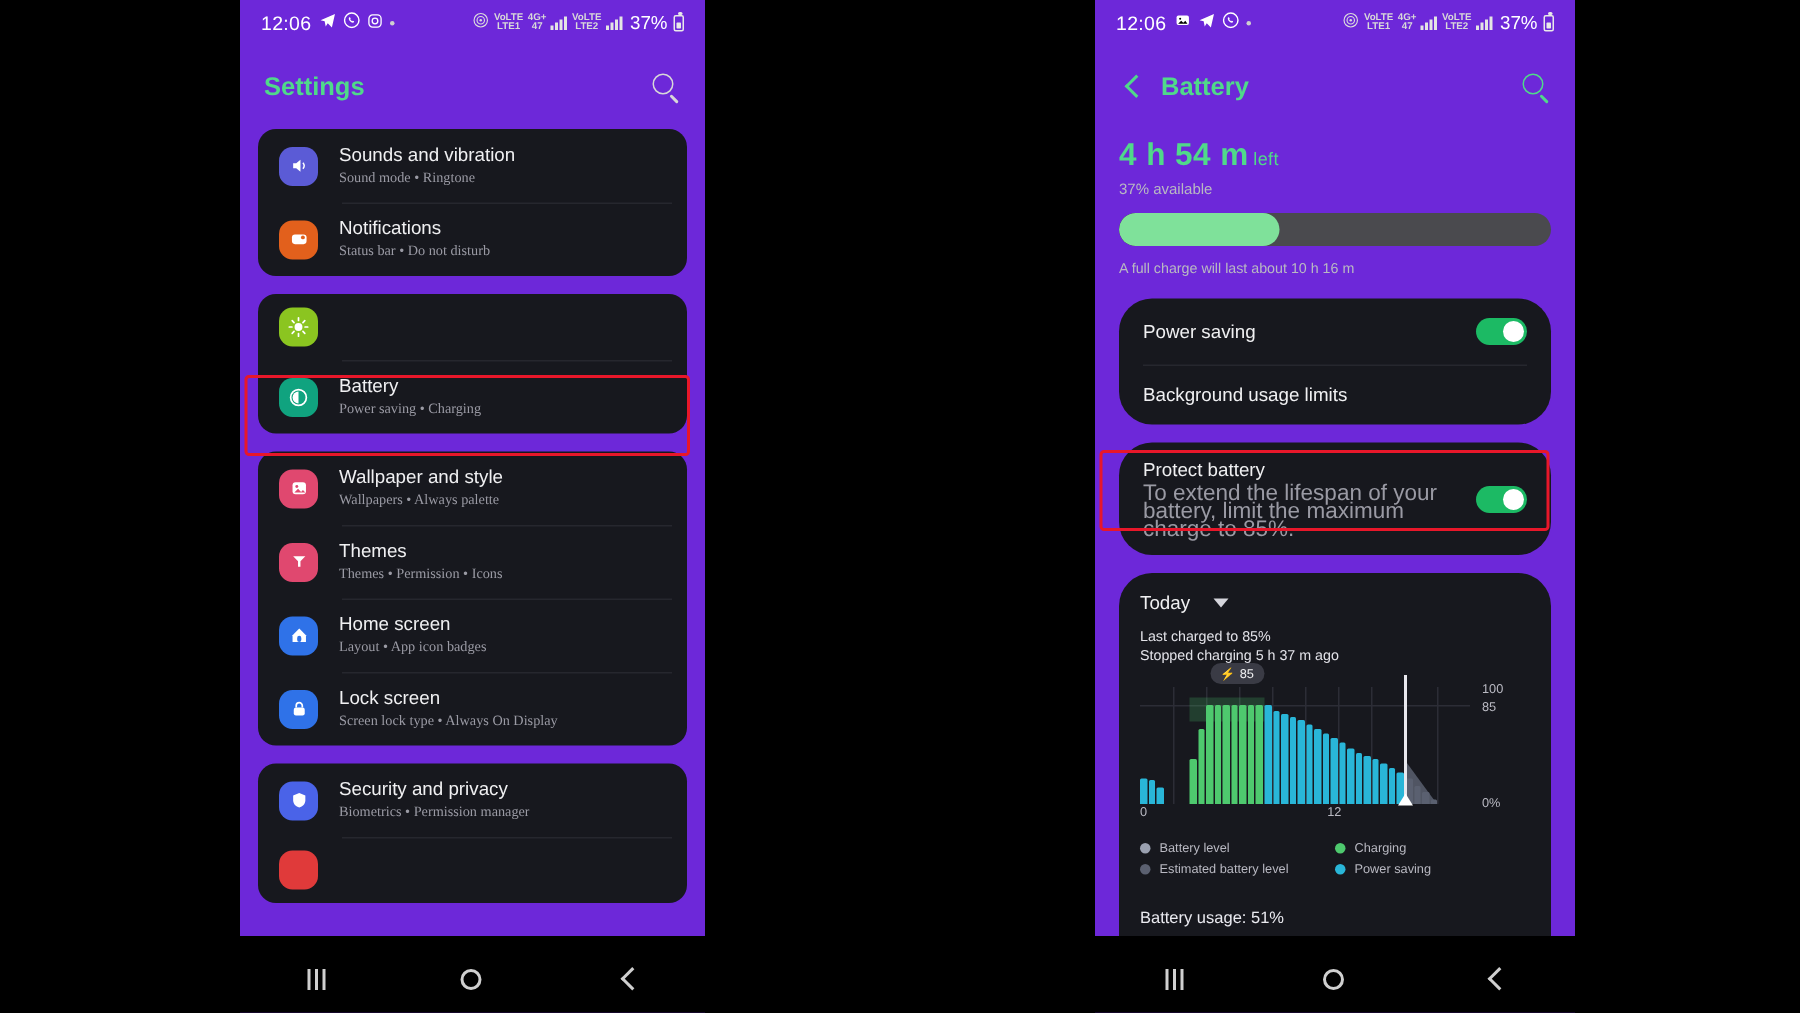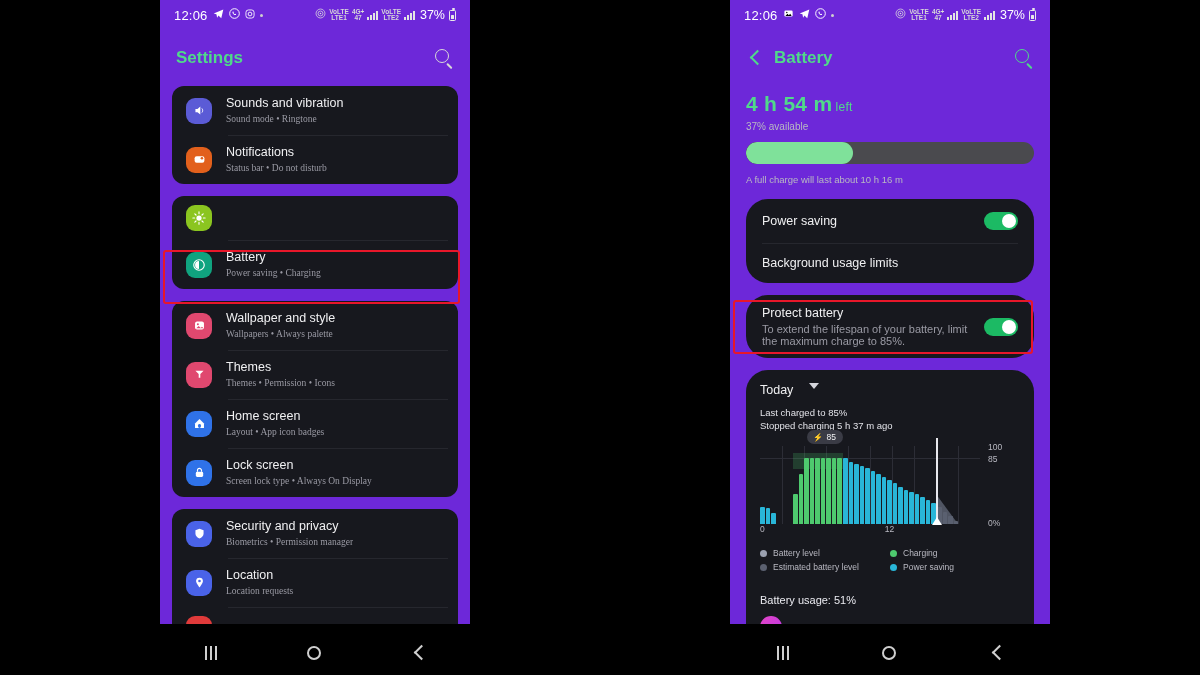--- a/index.html
+++ b/index.html
@@ -80,27 +80,27 @@
   .bp-avail { color: #b9b9c2; font-size: 10px; margin-top: 5px; }
   .bp-bar { height: 22px; background: #4a4a4e; border-radius: 11px; margin-top: 10px; overflow: hidden; }
   .bp-bar-fill { height: 100%; background: #7fe19a; border-radius: 11px; }
   .bp-note { color: #b9b9c2; font-size: 9.5px; margin-top: 10px; }
 
   .bcard { background: #17181e; border-radius: 22px; margin-top: 14px; overflow: hidden; }
   .brow { display: flex; align-items: center; padding: 13px 16px; position: relative; }
   .brow + .brow:before { content:""; position:absolute; left:16px; right:16px; top:0; height:1px; background:#26272e; }
   .brow-main { flex: 1; min-width: 0; }
   .brow-title { color: #f0f0f2; font-size: 12.5px; }
-  .brow-sub { color: #9a9aa4; font-size: 11px; line-height: 12px; margin-top: 3px; }
+  .brow-sub { color: #9a9aa4; font-size: 15px; line-height: 12px; margin-top: 3px; }
   .toggle { width: 34px; height: 18px; border-radius: 9px; background: #1cba64; position: relative; flex: none; margin-left: 10px; }
   .toggle .knob { position: absolute; top: 2px; right: 2px; width: 14px; height: 14px; border-radius: 50%; background: #fff; }
 
   
   .chcard { background: #17181e; border-radius: 22px; margin-top: 12px; padding: 13px 14px 10px; }
-  .ch-today { display: flex; align-items: flex-start; gap: 16px; }
+  .ch-today { display: flex; align-items: center; gap: 16px; }
   .ch-today span { color: #f0f0f2; font-size: 12.5px; }
   .caret { width: 0; height: 0; border-left: 5px solid transparent; border-right: 5px solid transparent; border-top: 6px solid #d5d5dc; }
   .ch-lines { margin-top: 9px; }
   .ch-lines div { color: #e2e2e8; font-size: 9.5px; line-height: 13px; }
 
   .plot-wrap { position: relative; margin-top: 14px; height: 78px; padding-right: 40px; }
   .plot { position: relative; height: 100%; }
   .grid-v { position: absolute; top: 0; bottom: 0; width: 1px; background: #2c2d36; }
   .grid-h { position: absolute; left: 0; right: 0; height: 1px; background: #2c2d36; }
   .bars-area { position: absolute; left: 0; right: 0; bottom: 0; top: 0; display: flex; align-items: flex-end; gap: 1px; }
@@ -323,32 +323,20 @@
       <div class="card">
         <div class="row">
           <div class="row-ico" style="background:#4a63e8">
             <svg width="13" height="13" viewBox="0 0 16 16">
                 <path d="M8 2l5 2v4c0 3-2.2 5.2-5 6-2.8-.8-5-3-5-6V4z" fill="#fff"></path>
               </svg>
           </div>
           <div class="row-txt">
             <div class="row-title">Security and privacy</div>
             <div class="row-sub">Biometrics  •  Permission manager</div>
-          </div>
-        </div>
-        <div class="row">
-          <div class="row-ico" style="background:#4a63e8">
-            <svg width="13" height="13" viewBox="0 0 16 16">
-                <path d="M8 2a4.2 4.2 0 0 0-4.2 4.2c0 3.1 4.2 7.8 4.2 7.8s4.2-4.7 4.2-7.8A4.2 4.2 0 0 0 8 2z" fill="#fff"></path>
-                <circle cx="8" cy="6.2" r="1.6" fill="#4a63e8"></circle>
-              </svg>
-          </div>
-          <div class="row-txt">
-            <div class="row-title">Location</div>
-            <div class="row-sub">Location requests</div>
           </div>
         </div>
         <div class="row">
           <div class="row-ico" style="background:#e03a3a"></div>
           <div class="row-txt">
               <div class="row-title">&nbsp;</div>
             </div>
         </div>
       </div>
 

